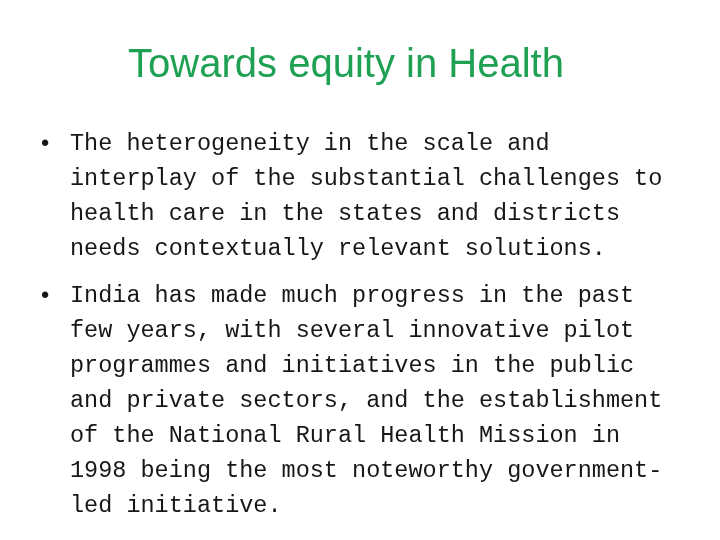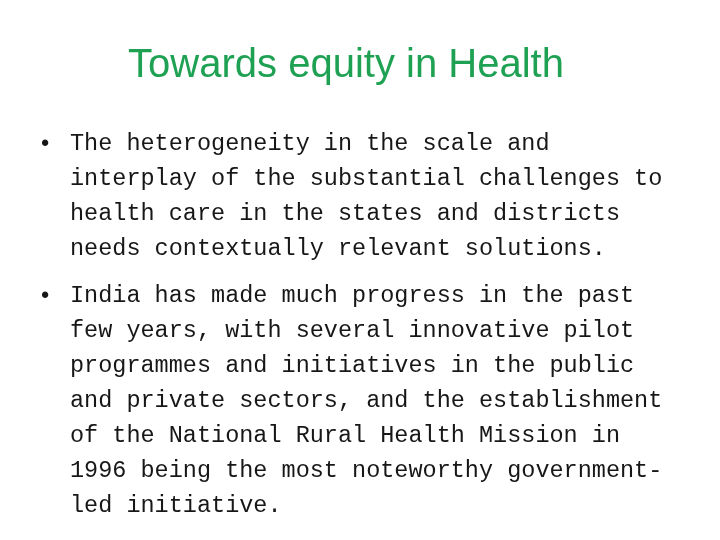--- a/index.html
+++ b/index.html
@@ -76,17 +76,17 @@
 
   <div id="body-content">
 
     <div class="bullet-item">
       <span class="bullet-marker">•</span>
       <span class="bullet-text">The heterogeneity in the scale and interplay of the substantial challenges to health care in the states and districts needs contextually relevant solutions.</span>
     </div>
 
     <div class="bullet-item">
       <span class="bullet-marker">•</span>
-      <span class="bullet-text">India has made much progress in the past few years, with several innovative pilot programmes and initiatives in the public and private sectors, and the establishment of the National Rural Health Mission in 1996 being the most noteworthy government-led initiative.</span>
+      <span class="bullet-text">India has made much progress in the past few years, with several innovative pilot programmes and initiatives in the public and private sectors, and the establishment of the National Rural Health Mission in 1998 being the most noteworthy government-led initiative.</span>
     </div>
 
   </div>
 </div>
 
 </body></html>

